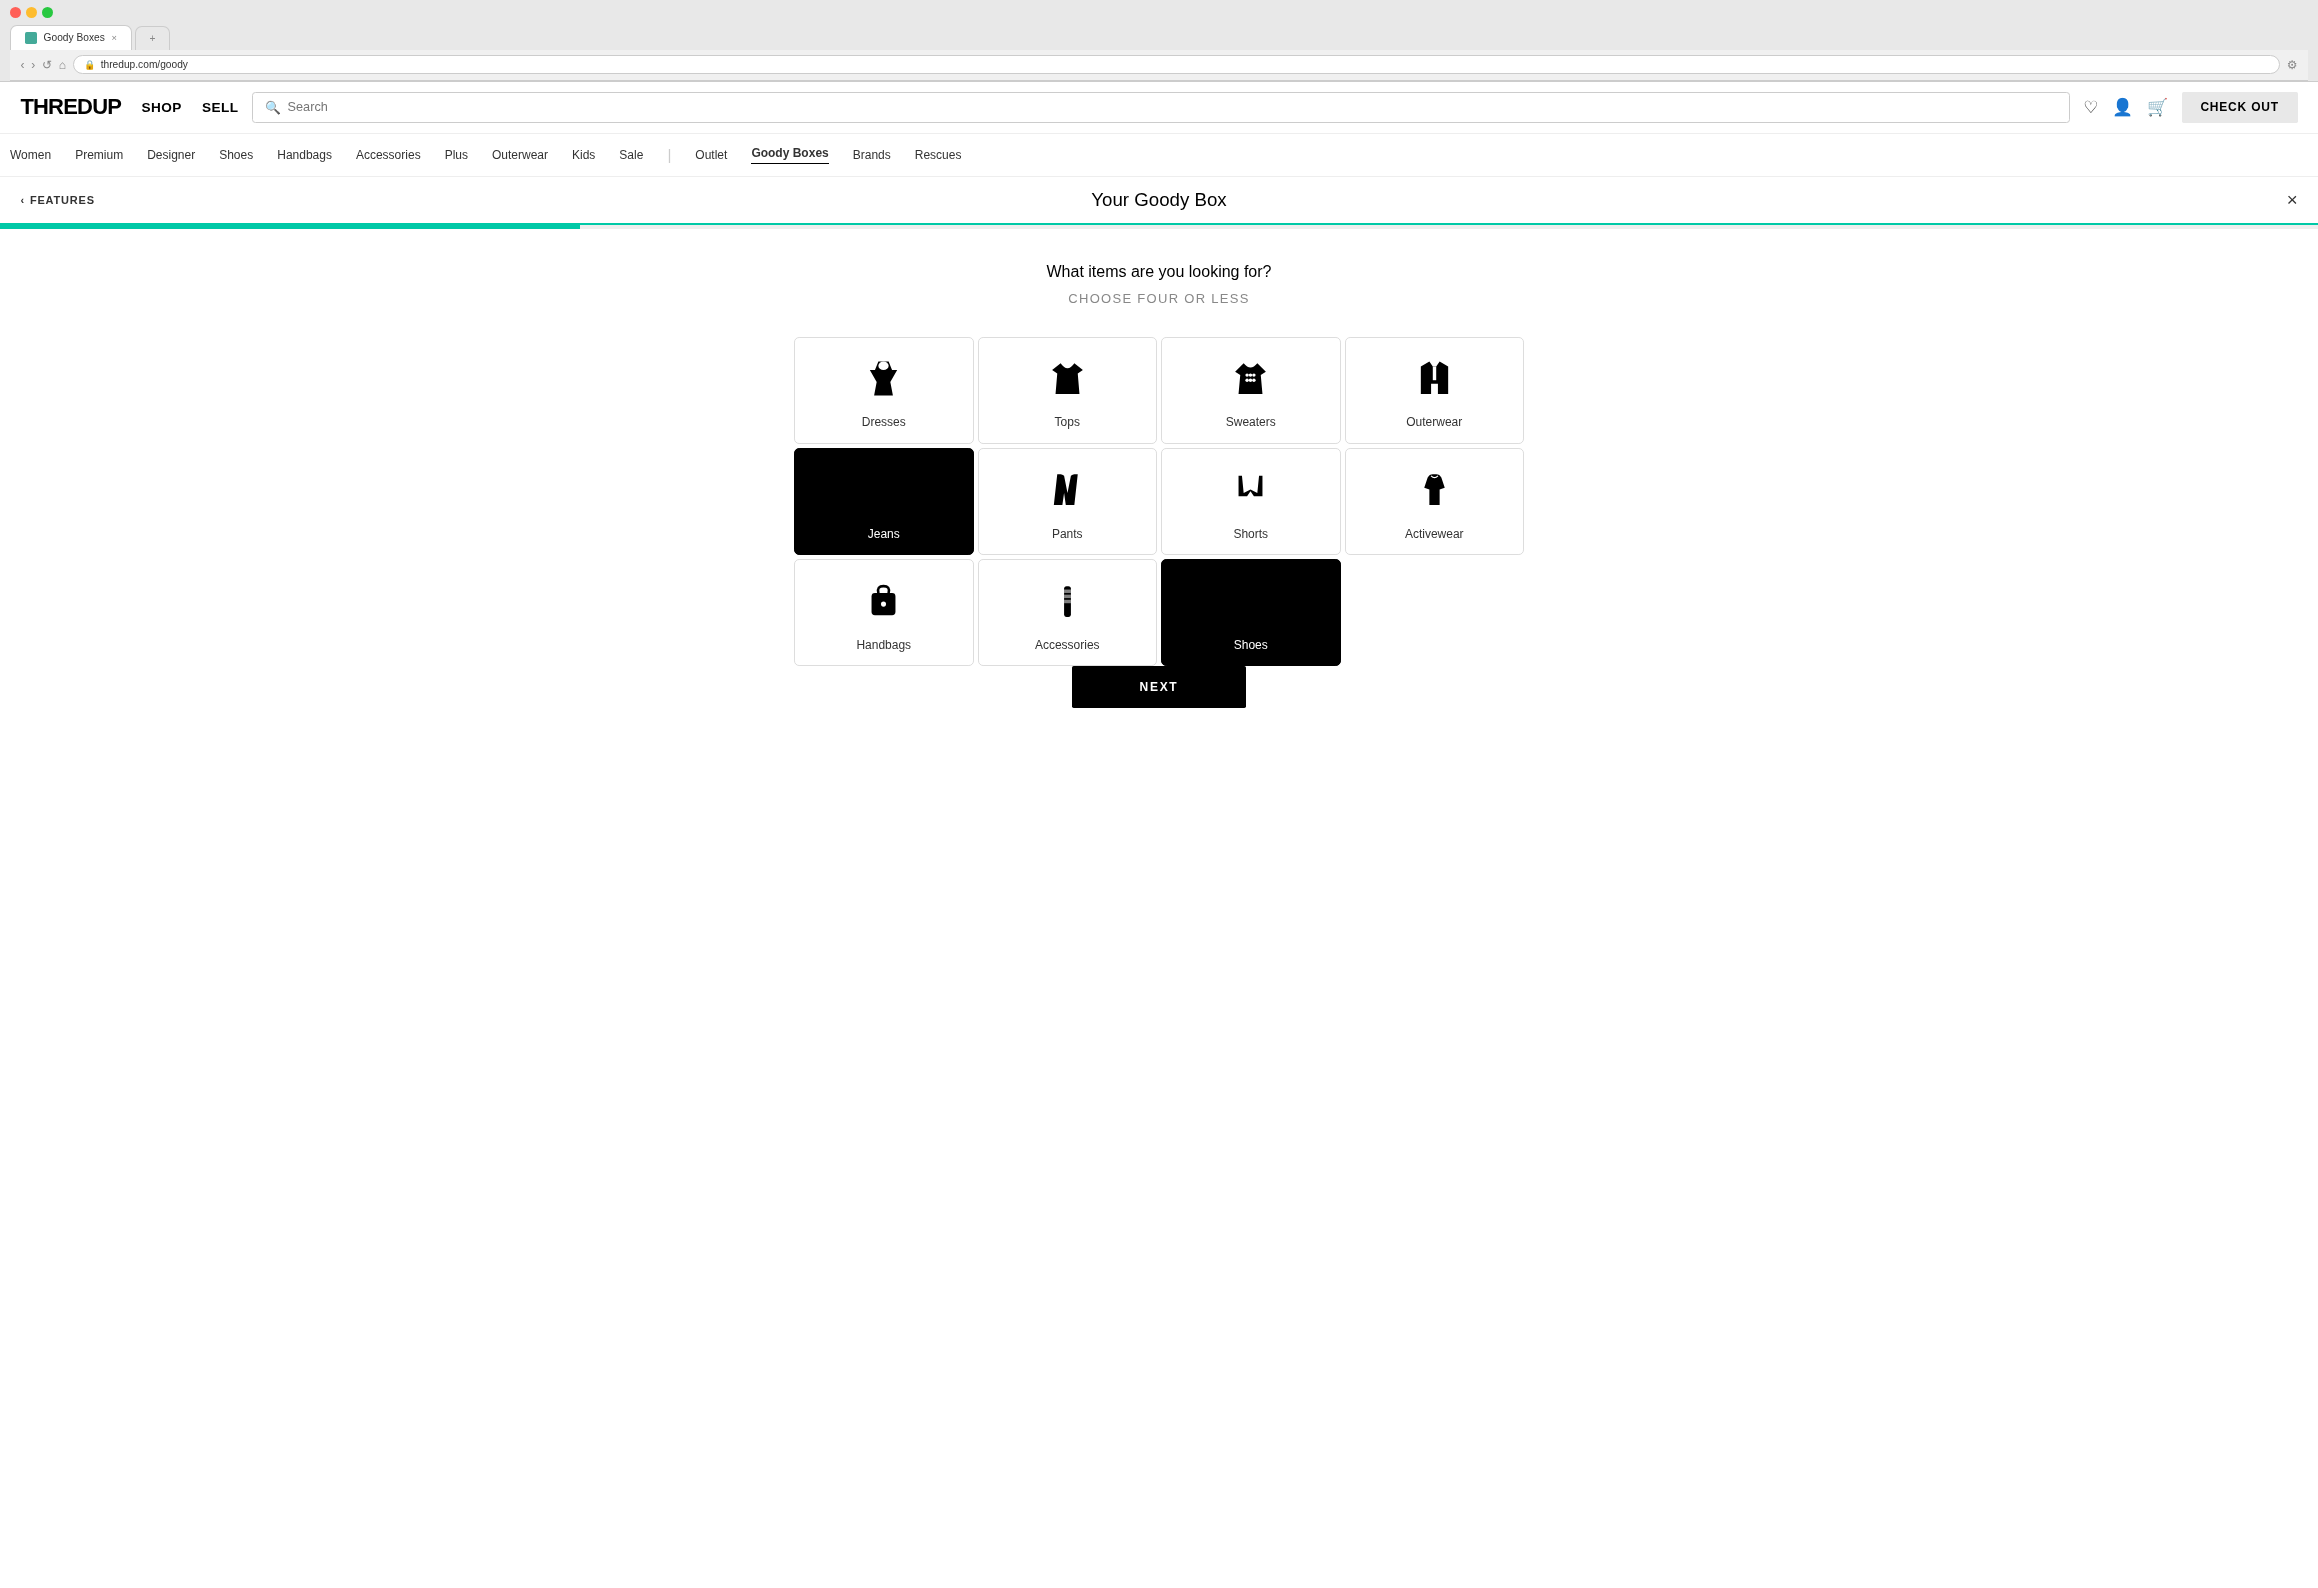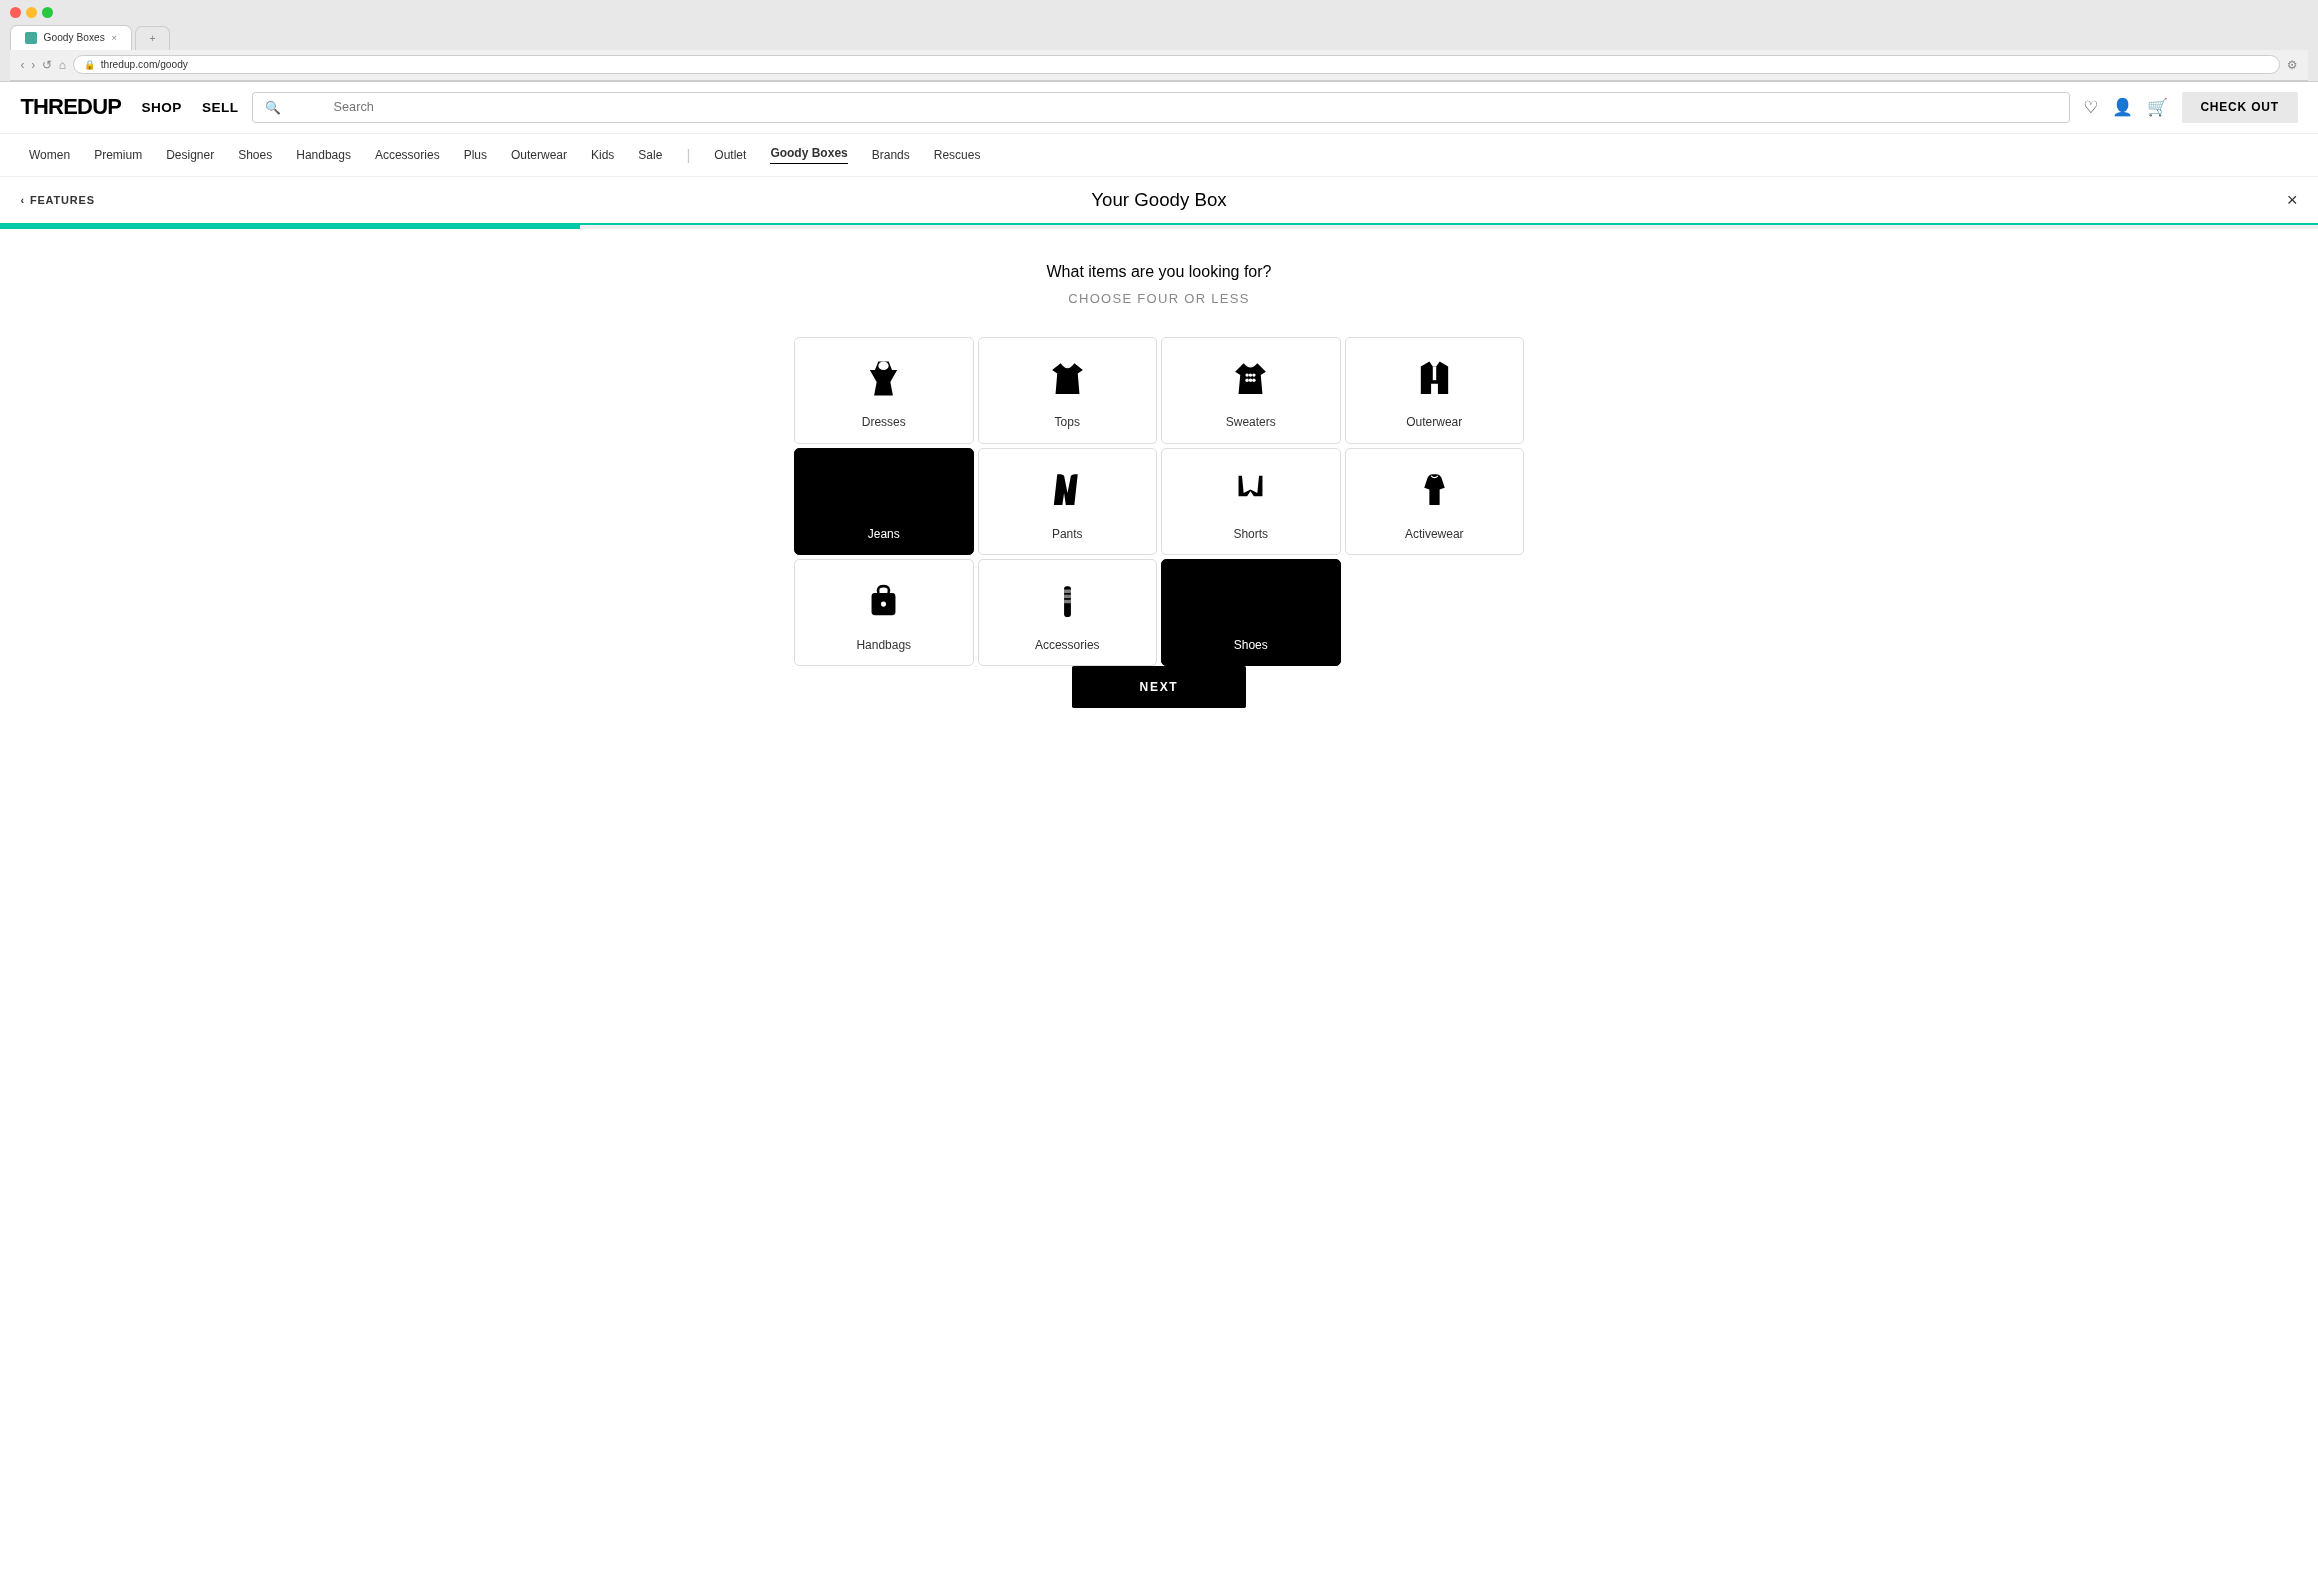--- a/index.html
+++ b/index.html
@@ -60,31 +60,31 @@
       border-bottom: 0.8px solid #eee;
     }
     .logo { font-size: 22px; font-weight: 900; letter-spacing: -0.8px; color: #000; text-decoration: none; }
     .header-nav { display: flex; gap: 20.4px; margin-left: 6.8px; }
     .header-nav a { font-size: 13.6px; font-weight: 600; color: #000; text-decoration: none; letter-spacing: 0.4px; }
     .search-bar {
       flex: 1; border: 0.8px solid #ccc; border-radius: 3.4px;
       display: flex; align-items: center; padding: 6.8px 12px; gap: 6.8px;
       color: #888; font-size: 12.7px;
     }
-    .search-bar input { border: none; outline: none; width: 100%; font-size: 12.7px; color: #737373; margin-left: 46px; }
+    .search-bar input { border: none; outline: none; width: 100%; font-size: 12.7px; color: #737373; }
     .header-icons { display: flex; gap: 13.6px; align-items: center; }
     .header-icon { font-size: 17px; color: #333; cursor: pointer; }
     .checkout-btn {
       background: #e8e8e8; color: #000; border: none; padding: 8.5px 18.7px;
       font-size: 12px; font-weight: 700; letter-spacing: 0.8px; cursor: pointer; border-radius: 1.7px;
     }
 
     
     .category-nav {
-      display: flex; gap: 24px; padding: 12px 29px; border-bottom: 0.8px solid #eee;
+      display: flex; gap: 24px; padding: 12px 10px; border-bottom: 0.8px solid #eee;
       font-size: 12px; align-items: center; overflow-x: auto;
     }
     .category-nav a { color: #333; text-decoration: none; white-space: nowrap; }
     .category-nav a.active { font-weight: 700; border-bottom: 1.7px solid #000; padding-bottom: 3.4px; }
     .category-nav .divider { color: #ccc; font-size: 15.3px; }
 
     
     .page-header {
       display: flex; align-items: center; justify-content: space-between;
       padding: 12px 20.4px; border-bottom: 2.5px solid #00c9a7;

